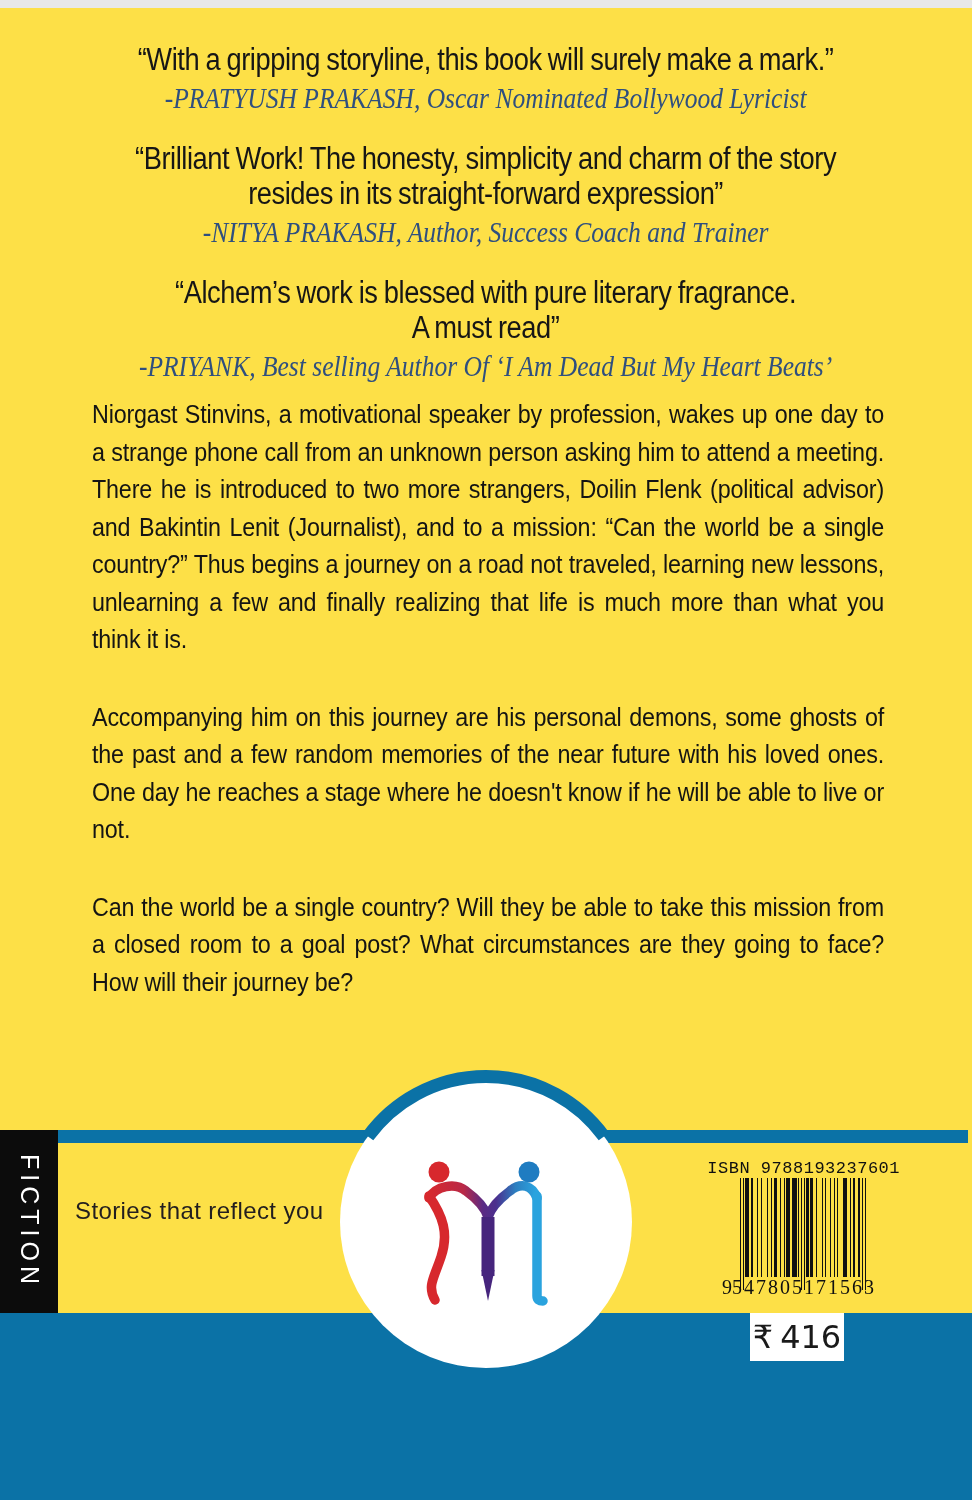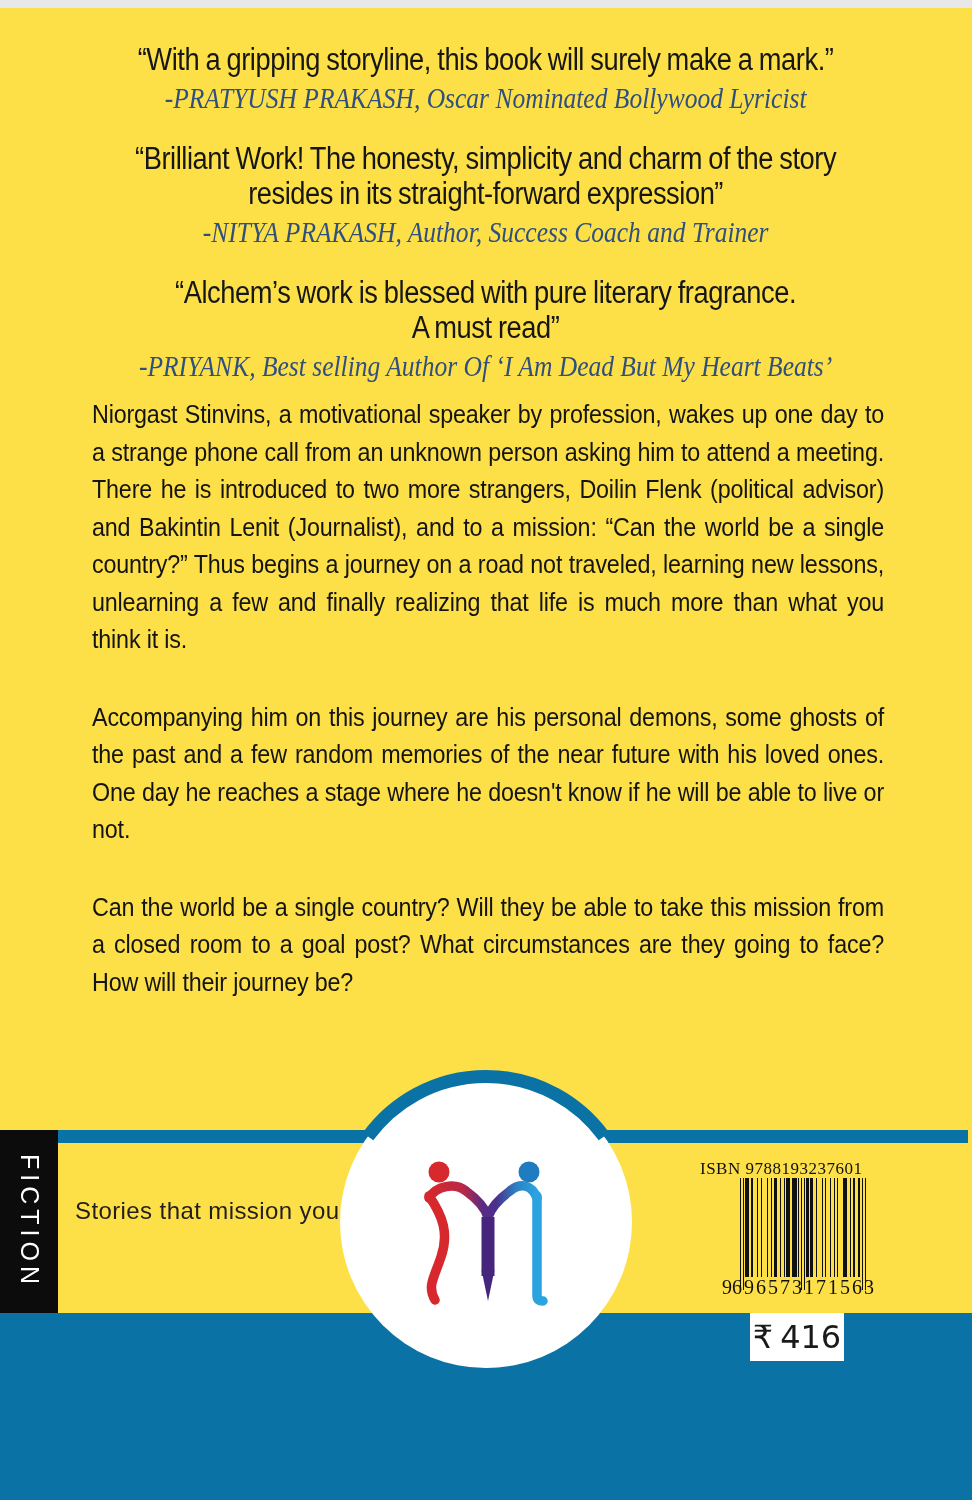--- a/index.html
+++ b/index.html
@@ -65,22 +65,22 @@
 
   .brand{position:absolute;left:75px;top:1183px;width:280px;}
   .brand-line{font-size:35px;line-height:36px;color:#221e1f;letter-spacing:0px;white-space:nowrap;}
   .brand-regular{font-weight:400;}
   .brand-bold{font-weight:700;}
   .brand-tagline{margin-top:7px;font-size:24px;line-height:26px;color:#221e1f;letter-spacing:0.4px;}
   .brand-site{margin-top:3px;margin-left:7px;font-size:27px;line-height:29px;color:var(--website-red);}
 
   
   .isbn-label{
-    position:absolute;left:700px;top:1151px;width:200px;text-align:left;
-    font-family:Liberation Serif, serif;font-size:17px;
+    position:absolute;left:700px;top:1151px;width:200px;text-align:right;
+    font-family:Liberation Mono, monospace;font-size:17px;
     letter-spacing:0.5px;color:#101010;
   }
   .barcode-bars{position:absolute;left:740px;top:1170px;width:126px;height:112px;}
   .barcode-bars .bar{position:absolute;top:0;background:#111;}
   .barcode-digits{
     position:absolute;left:722px;top:1268px;width:146px;
     display:flex;justify-content:space-between;
     font-family:"Liberation Serif","DejaVu Serif",serif;font-size:20px;color:#101010;
   }
   .barcode-digits .grp{letter-spacing:2px;}
@@ -148,21 +148,21 @@
       <path d="M 488 1209 L 488 1268" fill="none" stroke="#46257d" stroke-width="13"></path>
       <path d="M 481.5 1262 L 488 1293 L 494.5 1262 Z" fill="#46257d"></path>
     </g>
   </svg>
 
   <div class="fiction-band">
     <span class="fiction-label">FICTION</span>
   </div>
 
   <div class="brand">
-    <div class="brand-tagline">Stories that mission you</div>
+    <div class="brand-tagline">Stories that reflect you</div>
   </div>
 
   <div class="isbn-label">ISBN 9788193237601</div>
   <div class="barcode-bars" id="barcode-bars">
       <div class="bar" style="left: 0px; width: 1px; height: 112px;"></div>
       <div class="bar" style="left: 2.65263px; width: 1px; height: 112px;"></div>
       <div class="bar" style="left: 5.30526px; width: 3.57895px; height: 99px;"></div>
       <div class="bar" style="left: 10.6105px; width: 2.25263px; height: 99px;"></div>
       <div class="bar" style="left: 17.2421px; width: 1px; height: 99px;"></div>
       <div class="bar" style="left: 21.2211px; width: 1px; height: 99px;"></div>
@@ -186,21 +186,21 @@
       <div class="bar" style="left: 96.8211px; width: 1px; height: 99px;"></div>
       <div class="bar" style="left: 103.453px; width: 3.57895px; height: 99px;"></div>
       <div class="bar" style="left: 110.084px; width: 1px; height: 99px;"></div>
       <div class="bar" style="left: 112.737px; width: 2.25263px; height: 99px;"></div>
       <div class="bar" style="left: 118.042px; width: 2.25263px; height: 99px;"></div>
       <div class="bar" style="left: 122.021px; width: 1px; height: 112px;"></div>
       <div class="bar" style="left: 124.674px; width: 1px; height: 112px;"></div>
     </div>
   <div class="barcode-digits">
     <span>9</span>
-    <span class="grp">696573</span>
+    <span class="grp">547805</span>
     <span class="grp">171563</span>
   </div>
 
   <div class="price-box">
     <span>₹</span>
     <span>416</span>
   </div>
 
 </div>
 

